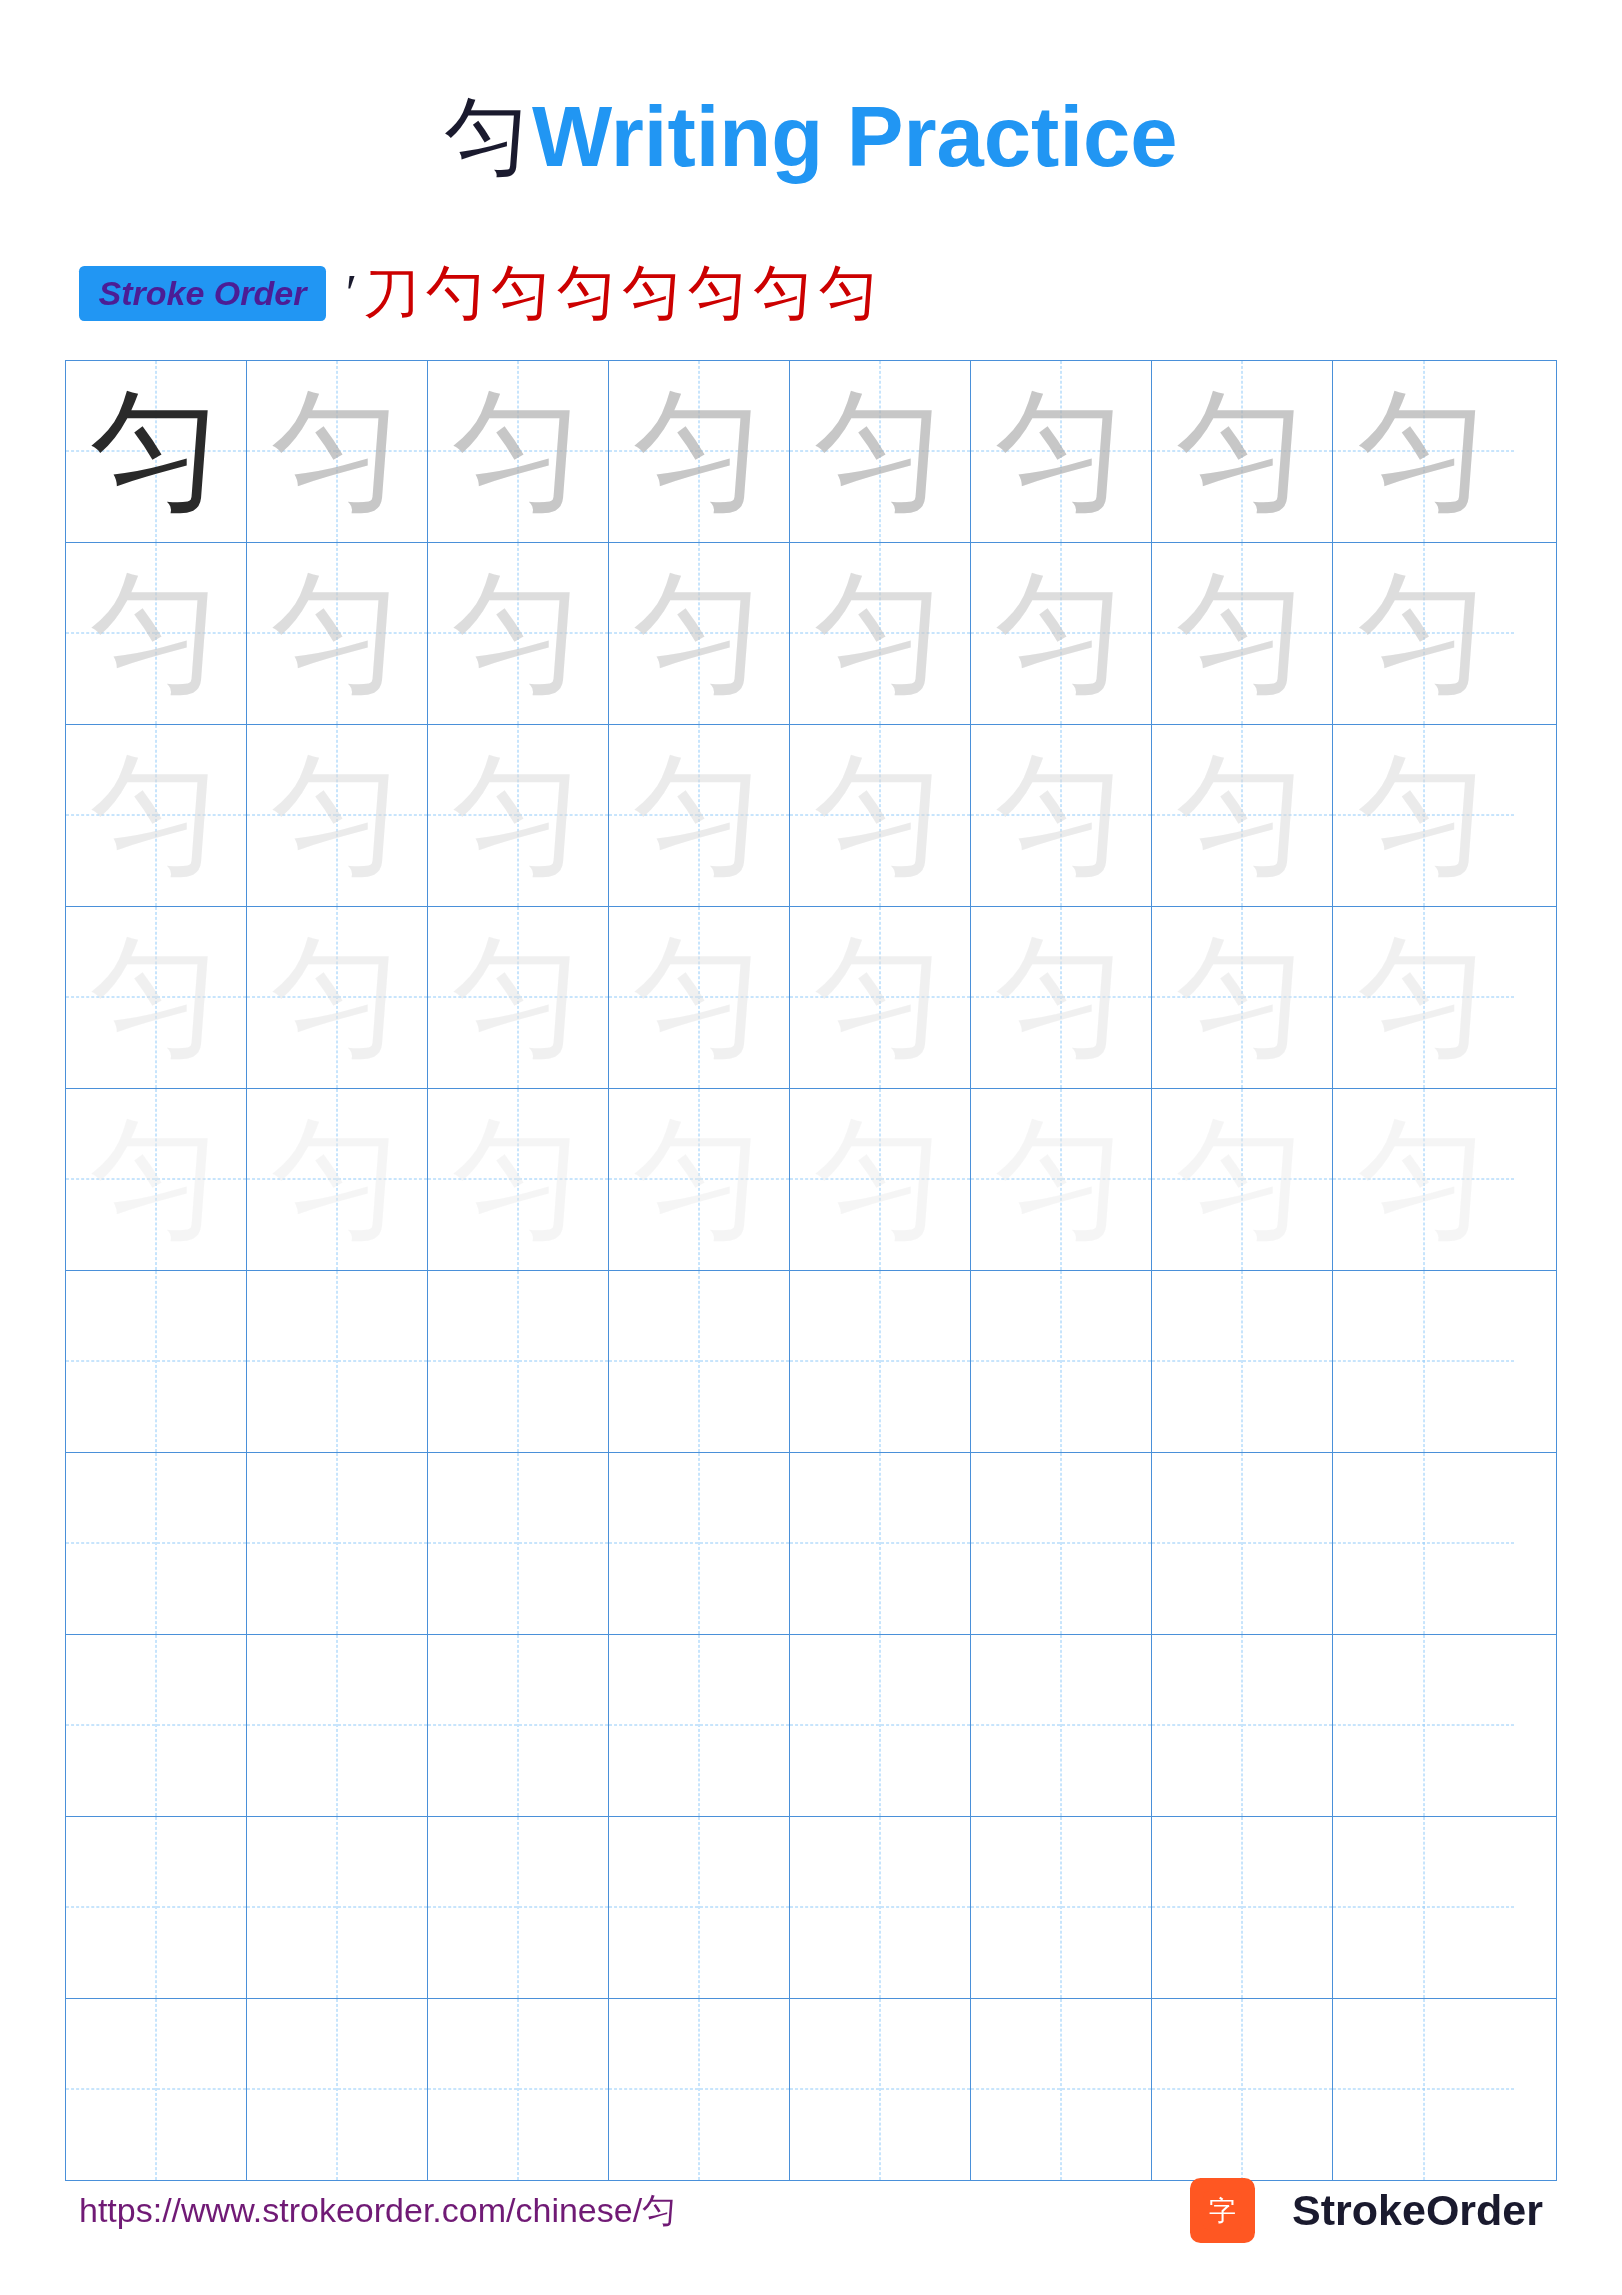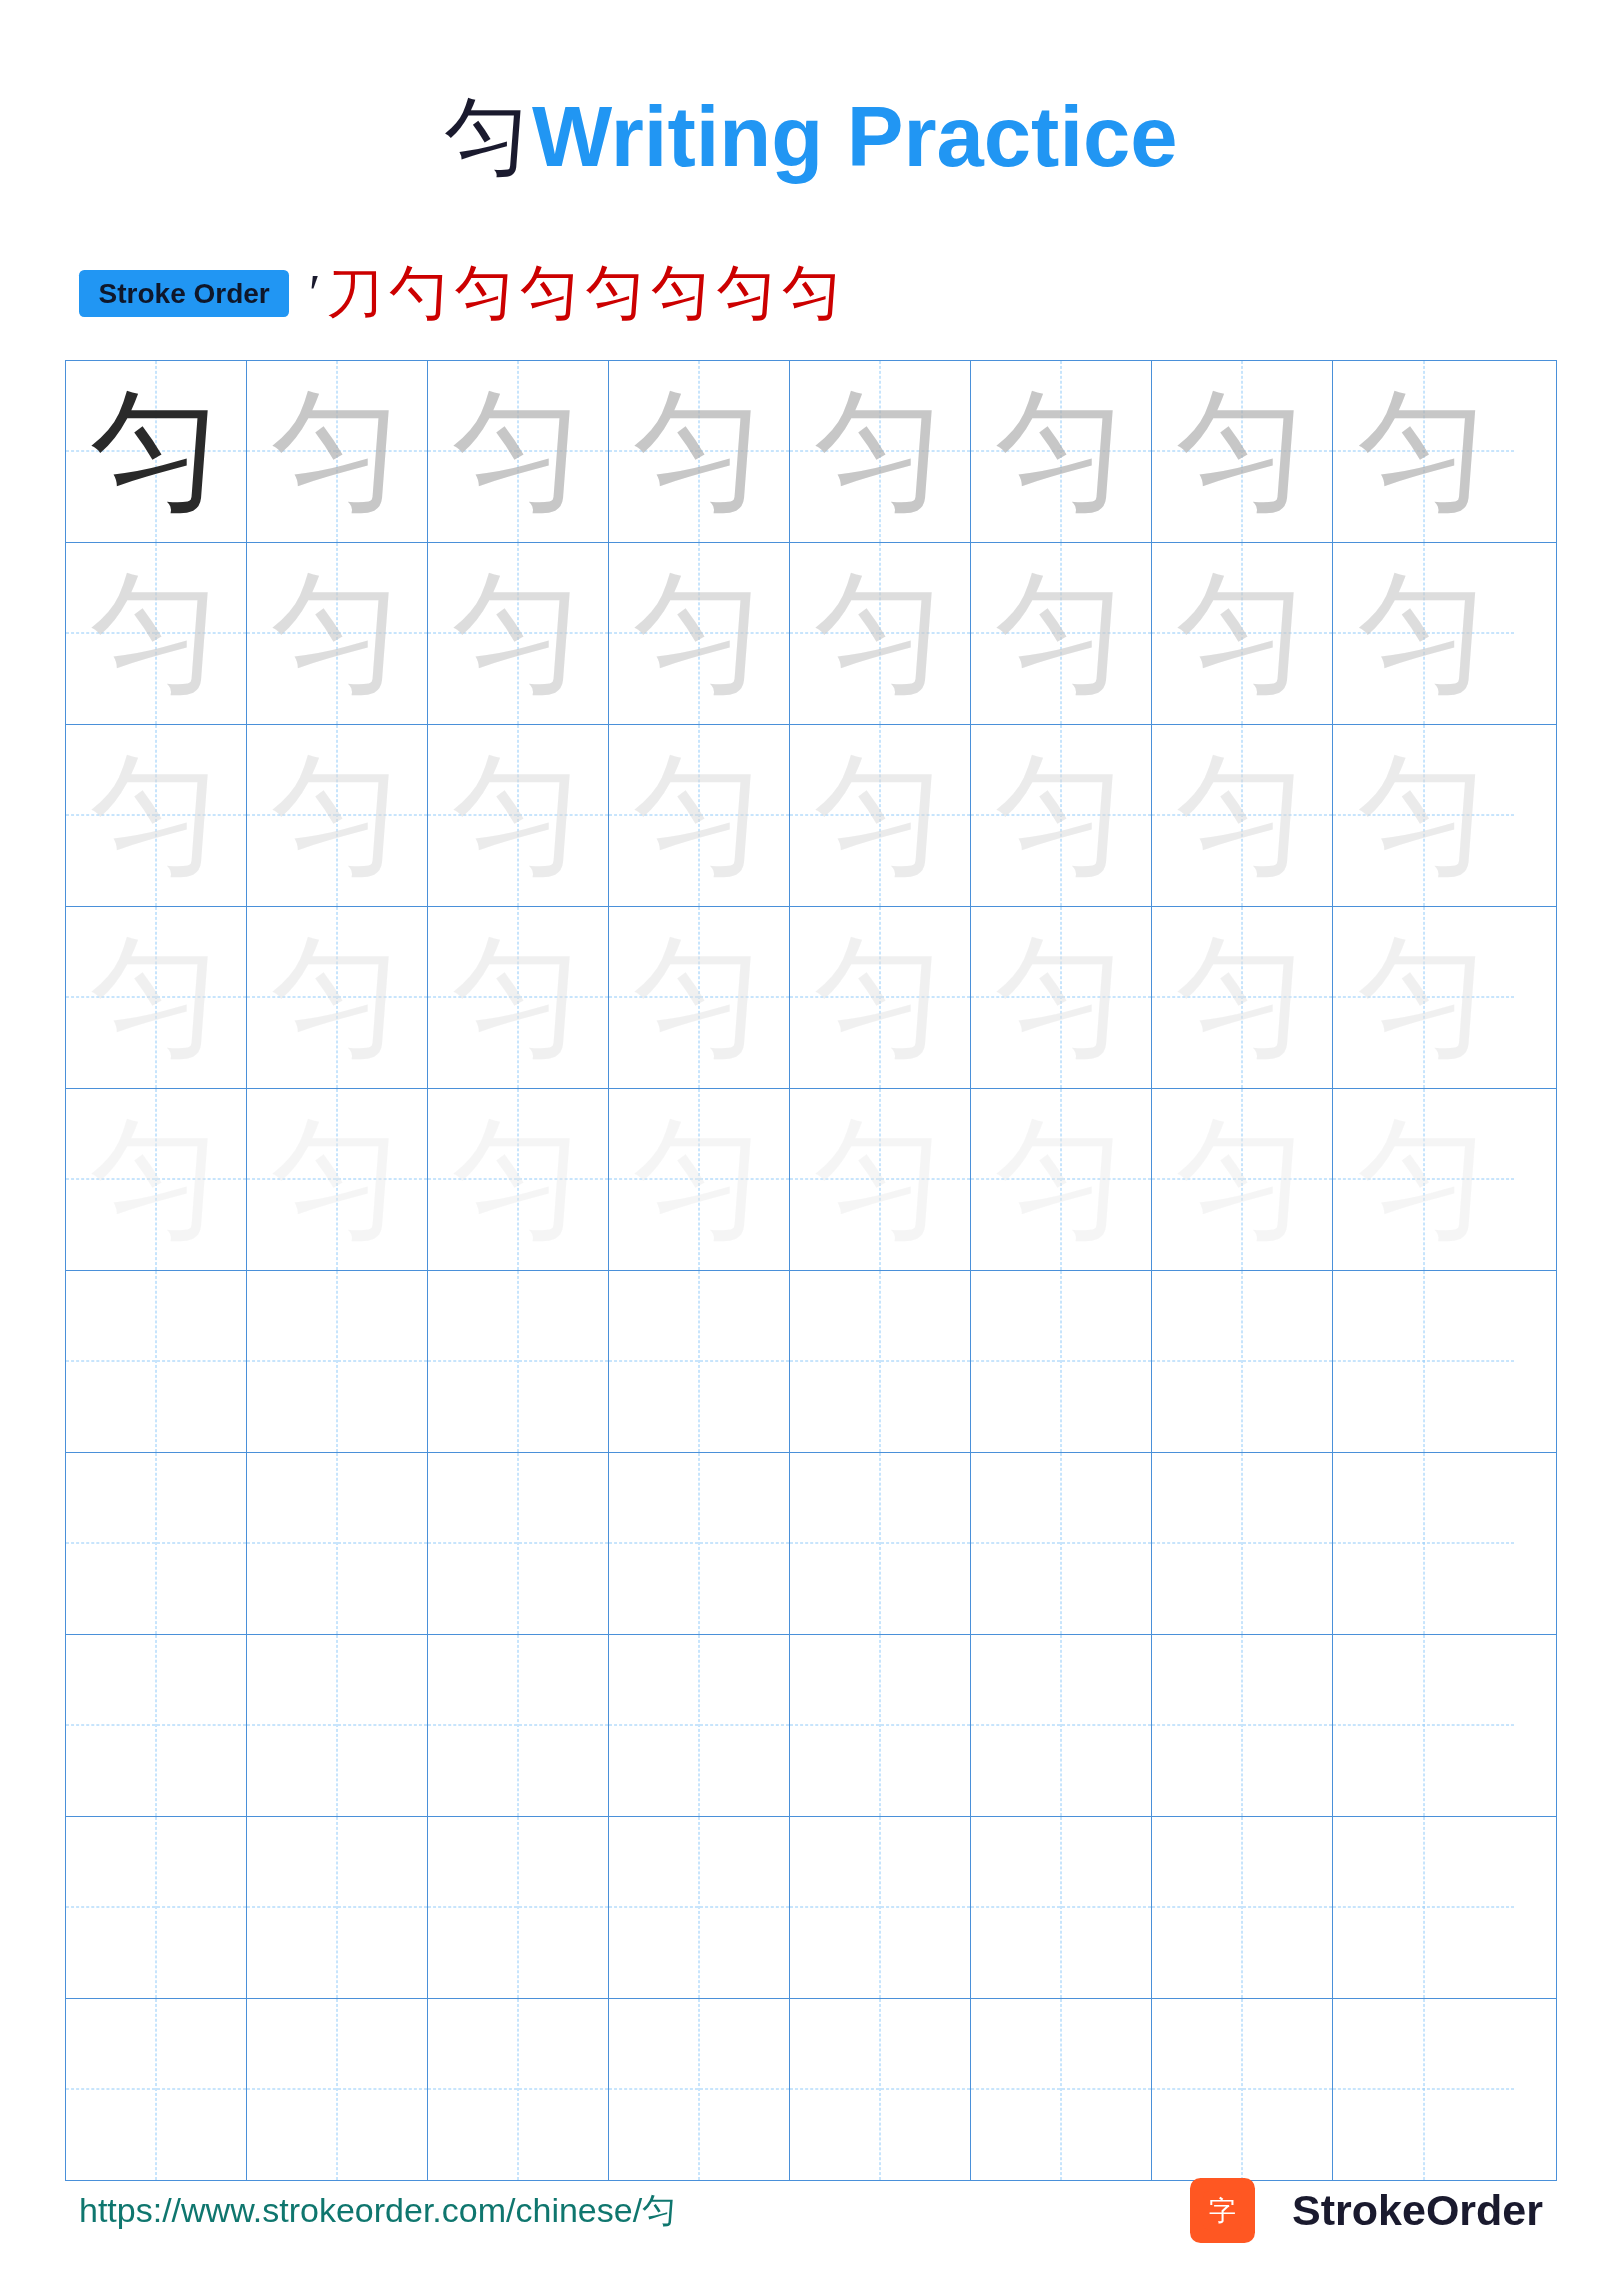--- a/index.html
+++ b/index.html
@@ -34,28 +34,29 @@
 
     .stroke-order-row {
       display: flex;
       align-items: center;
       padding: 19.6px 79px 26px 79px;
       gap: 0px;
     }
 
     .stroke-order-badge {
       background: #2196F3;
-      color: #0f172a;
-      font-size: 28px;
+      color: #4c1d95;
+      font-size: 34px;
       padding: 7.9px 19.6px;
       border-radius: 5.2px;
       font-family: Arial, sans-serif;
       font-weight: bold;
       white-space: nowrap;
       margin-right: 19.6px;
+      font-style: italic;
     }
 
     .stroke-order-chars {
       display: flex;
       align-items: center;
       gap: 6.5px;
     }
 
     .stroke-char {
       font-size: 59px;
@@ -165,21 +166,21 @@
       left: 0;
       right: 0;
       display: flex;
       justify-content: space-between;
       align-items: center;
       padding: 0 79px;
     }
 
     .footer-url {
       font-size: 34px;
-      color: #0f766e;
+      color: #701a75;
       font-family: Arial, sans-serif;
     }
 
     .footer-logo {
       display: flex;
       align-items: center;
       gap: 11.8px;
     }
 
     .footer-logo-icon {

